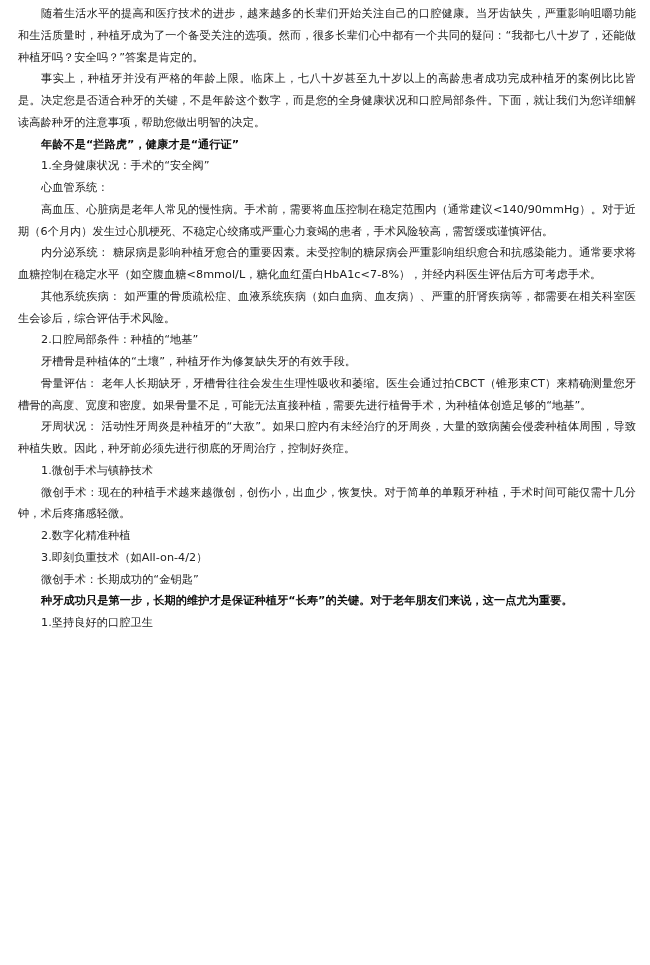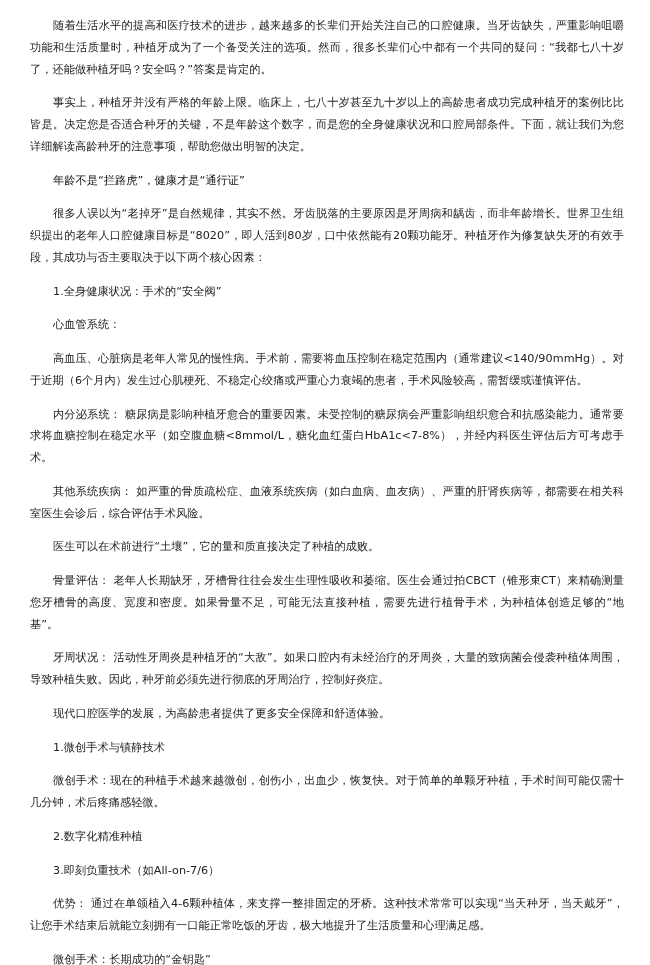--- a/index.html
+++ b/index.html
@@ -3,42 +3,40 @@
 <meta charset="utf-8">
 <style>
   html, body { margin:0; padding:0; background:#ffffff; }
   body { width:650px; height:965px; overflow:hidden; }
   .doc {
     position:absolute; left:18px; top:3px; width:618px;
     font-family:"DejaVu Sans", "Liberation Sans", sans-serif;
     font-size:11.2px; line-height:21.75px; color:#222222;
     letter-spacing:0.05px;
   }
-  .doc p { margin:12px; text-indent:23px; text-align:justify; text-justify:inter-character; }
-  .doc p.bold { font-weight:normal; color:#111111; }
+  .doc p { margin:0; text-indent:23px; text-align:justify; text-justify:inter-character; }
+  .doc p.bold { font-weight:bold; color:#111111; }
 </style>
 </head>
 <body>
 
 <div class="doc">
   <p>随着生活水平的提高和医疗技术的进步，越来越多的长辈们开始关注自己的口腔健康。当牙齿缺失，严重影响咀嚼功能和生活质量时，种植牙成为了一个备受关注的选项。然而，很多长辈们心中都有一个共同的疑问：“我都七八十岁了，还能做种植牙吗？安全吗？”答案是肯定的。</p>
   <p>事实上，种植牙并没有严格的年龄上限。临床上，七八十岁甚至九十岁以上的高龄患者成功完成种植牙的案例比比皆是。决定您是否适合种牙的关键，不是年龄这个数字，而是您的全身健康状况和口腔局部条件。下面，就让我们为您详细解读高龄种牙的注意事项，帮助您做出明智的决定。</p>
   <p class="bold">年龄不是“拦路虎”，健康才是“通行证”</p>
-  <p>很多人误以为“老掉牙”是自然规律，其实不然。牙齿脱落的主要原因是牙周病和龋齿，而非年龄增长。世界卫生组织提出的老年人口腔健康目标是“8020”，即人活到80岁，口中依然能有20颗功能牙。种植牙作为修复缺失牙的有效手段，其成功与否主要取决于以下两个核心因素：</p>
   <p>1.全身健康状况：手术的“安全阀”</p>
   <p>心血管系统：</p>
   <p>高血压、心脏病是老年人常见的慢性病。手术前，需要将血压控制在稳定范围内（通常建议&lt;140/90mmHg）。对于近期（6个月内）发生过心肌梗死、不稳定心绞痛或严重心力衰竭的患者，手术风险较高，需暂缓或谨慎评估。</p>
   <p>内分泌系统： 糖尿病是影响种植牙愈合的重要因素。未受控制的糖尿病会严重影响组织愈合和抗感染能力。通常要求将血糖控制在稳定水平（如空腹血糖&lt;8mmol/L，糖化血红蛋白HbA1c&lt;7-8%），并经内科医生评估后方可考虑手术。</p>
   <p>其他系统疾病： 如严重的骨质疏松症、血液系统疾病（如白血病、血友病）、严重的肝肾疾病等，都需要在相关科室医生会诊后，综合评估手术风险。</p>
-  <p>医生可以在术前进行“土壤”，它的量和质直接决定了种植的成败。</p>
+  <p>2.口腔局部条件：种植的“地基”</p>
+  <p>牙槽骨是种植体的“土壤”，种植牙作为修复缺失牙的有效手段。</p>
   <p>骨量评估： 老年人长期缺牙，牙槽骨往往会发生生理性吸收和萎缩。医生会通过拍CBCT（锥形束CT）来精确测量您牙槽骨的高度、宽度和密度。如果骨量不足，可能无法直接种植，需要先进行植骨手术，为种植体创造足够的“地基”。</p>
   <p>牙周状况： 活动性牙周炎是种植牙的“大敌”。如果口腔内有未经治疗的牙周炎，大量的致病菌会侵袭种植体周围，导致种植失败。因此，种牙前必须先进行彻底的牙周治疗，控制好炎症。</p>
-  <p>现代口腔医学的发展，为高龄患者提供了更多安全保障和舒适体验。</p>
   <p>1.微创手术与镇静技术</p>
   <p>微创手术：现在的种植手术越来越微创，创伤小，出血少，恢复快。对于简单的单颗牙种植，手术时间可能仅需十几分钟，术后疼痛感轻微。</p>
   <p>2.数字化精准种植</p>
-  <p>3.即刻负重技术（如All-on-7/6）</p>
-  <p>优势： 通过在单颌植入4-6颗种植体，来支撑一整排固定的牙桥。这种技术常常可以实现“当天种牙，当天戴牙”，让您手术结束后就能立刻拥有一口能正常吃饭的牙齿，极大地提升了生活质量和心理满足感。</p>
+  <p>3.即刻负重技术（如All-on-4/2）</p>
   <p>微创手术：长期成功的“金钥匙”</p>
   <p class="bold">种牙成功只是第一步，长期的维护才是保证种植牙“长寿”的关键。对于老年朋友们来说，这一点尤为重要。</p>
   <p>1.坚持良好的口腔卫生</p>
 
 </div>
 
 </body></html>

